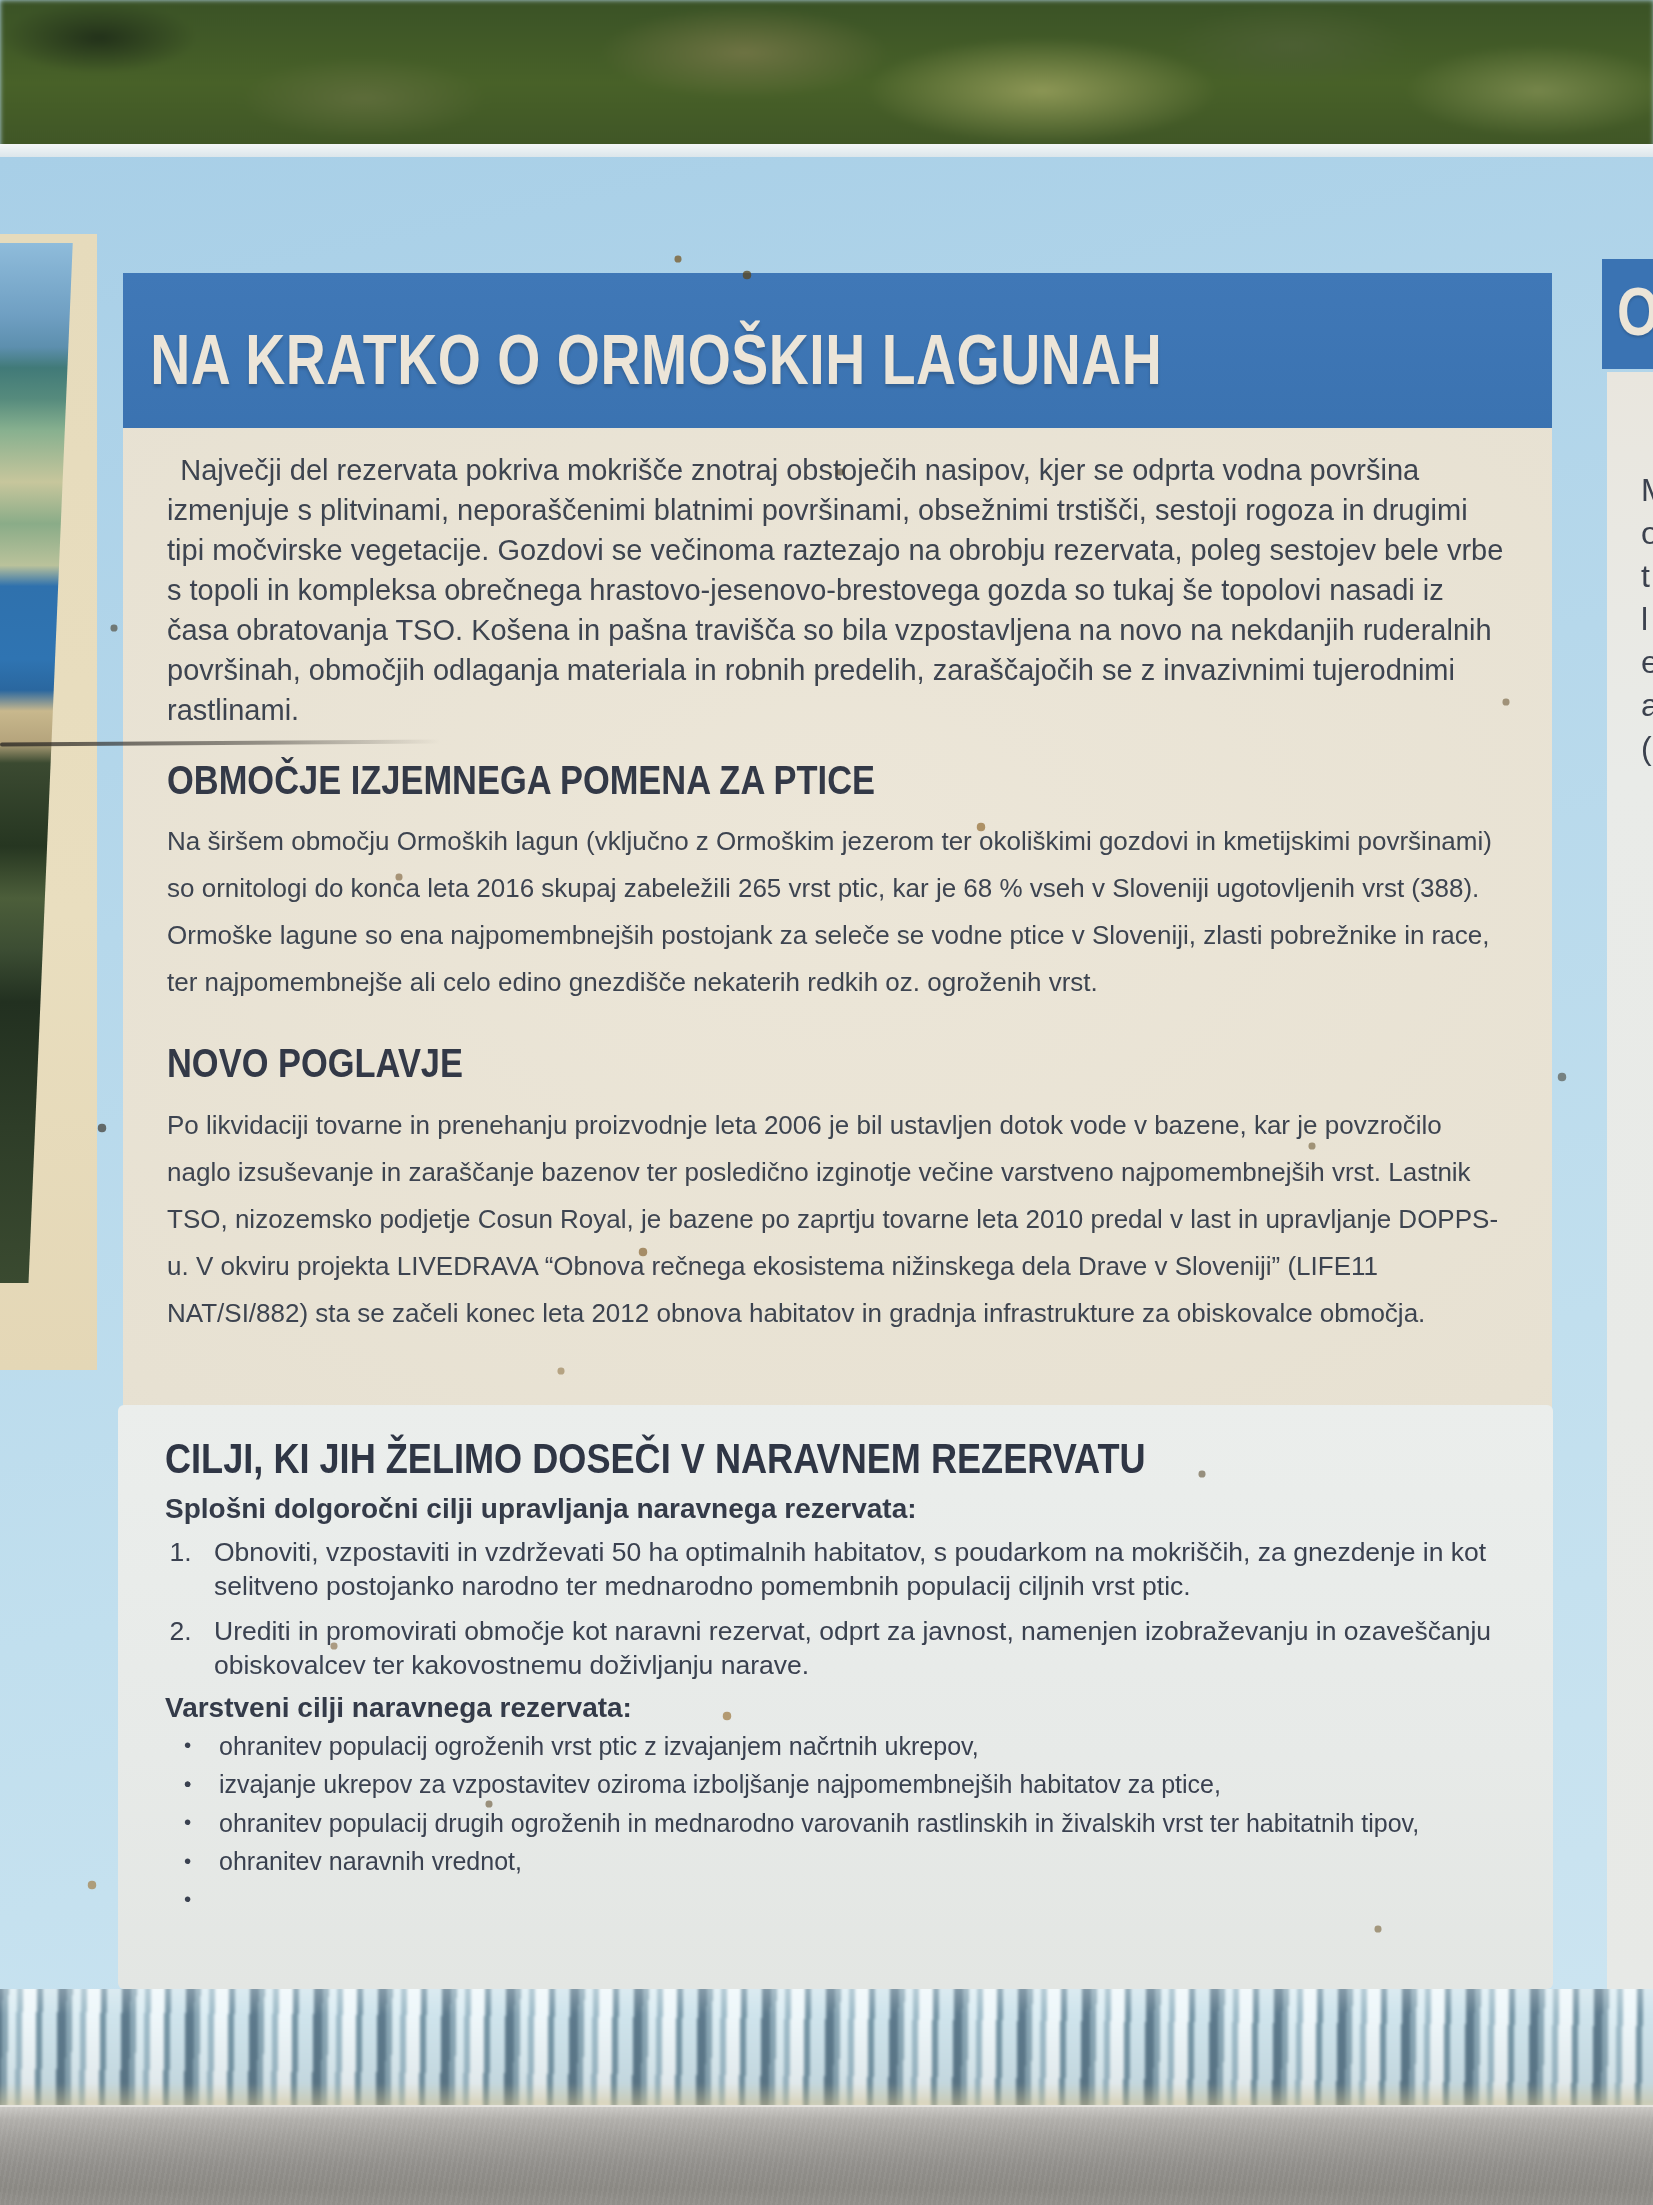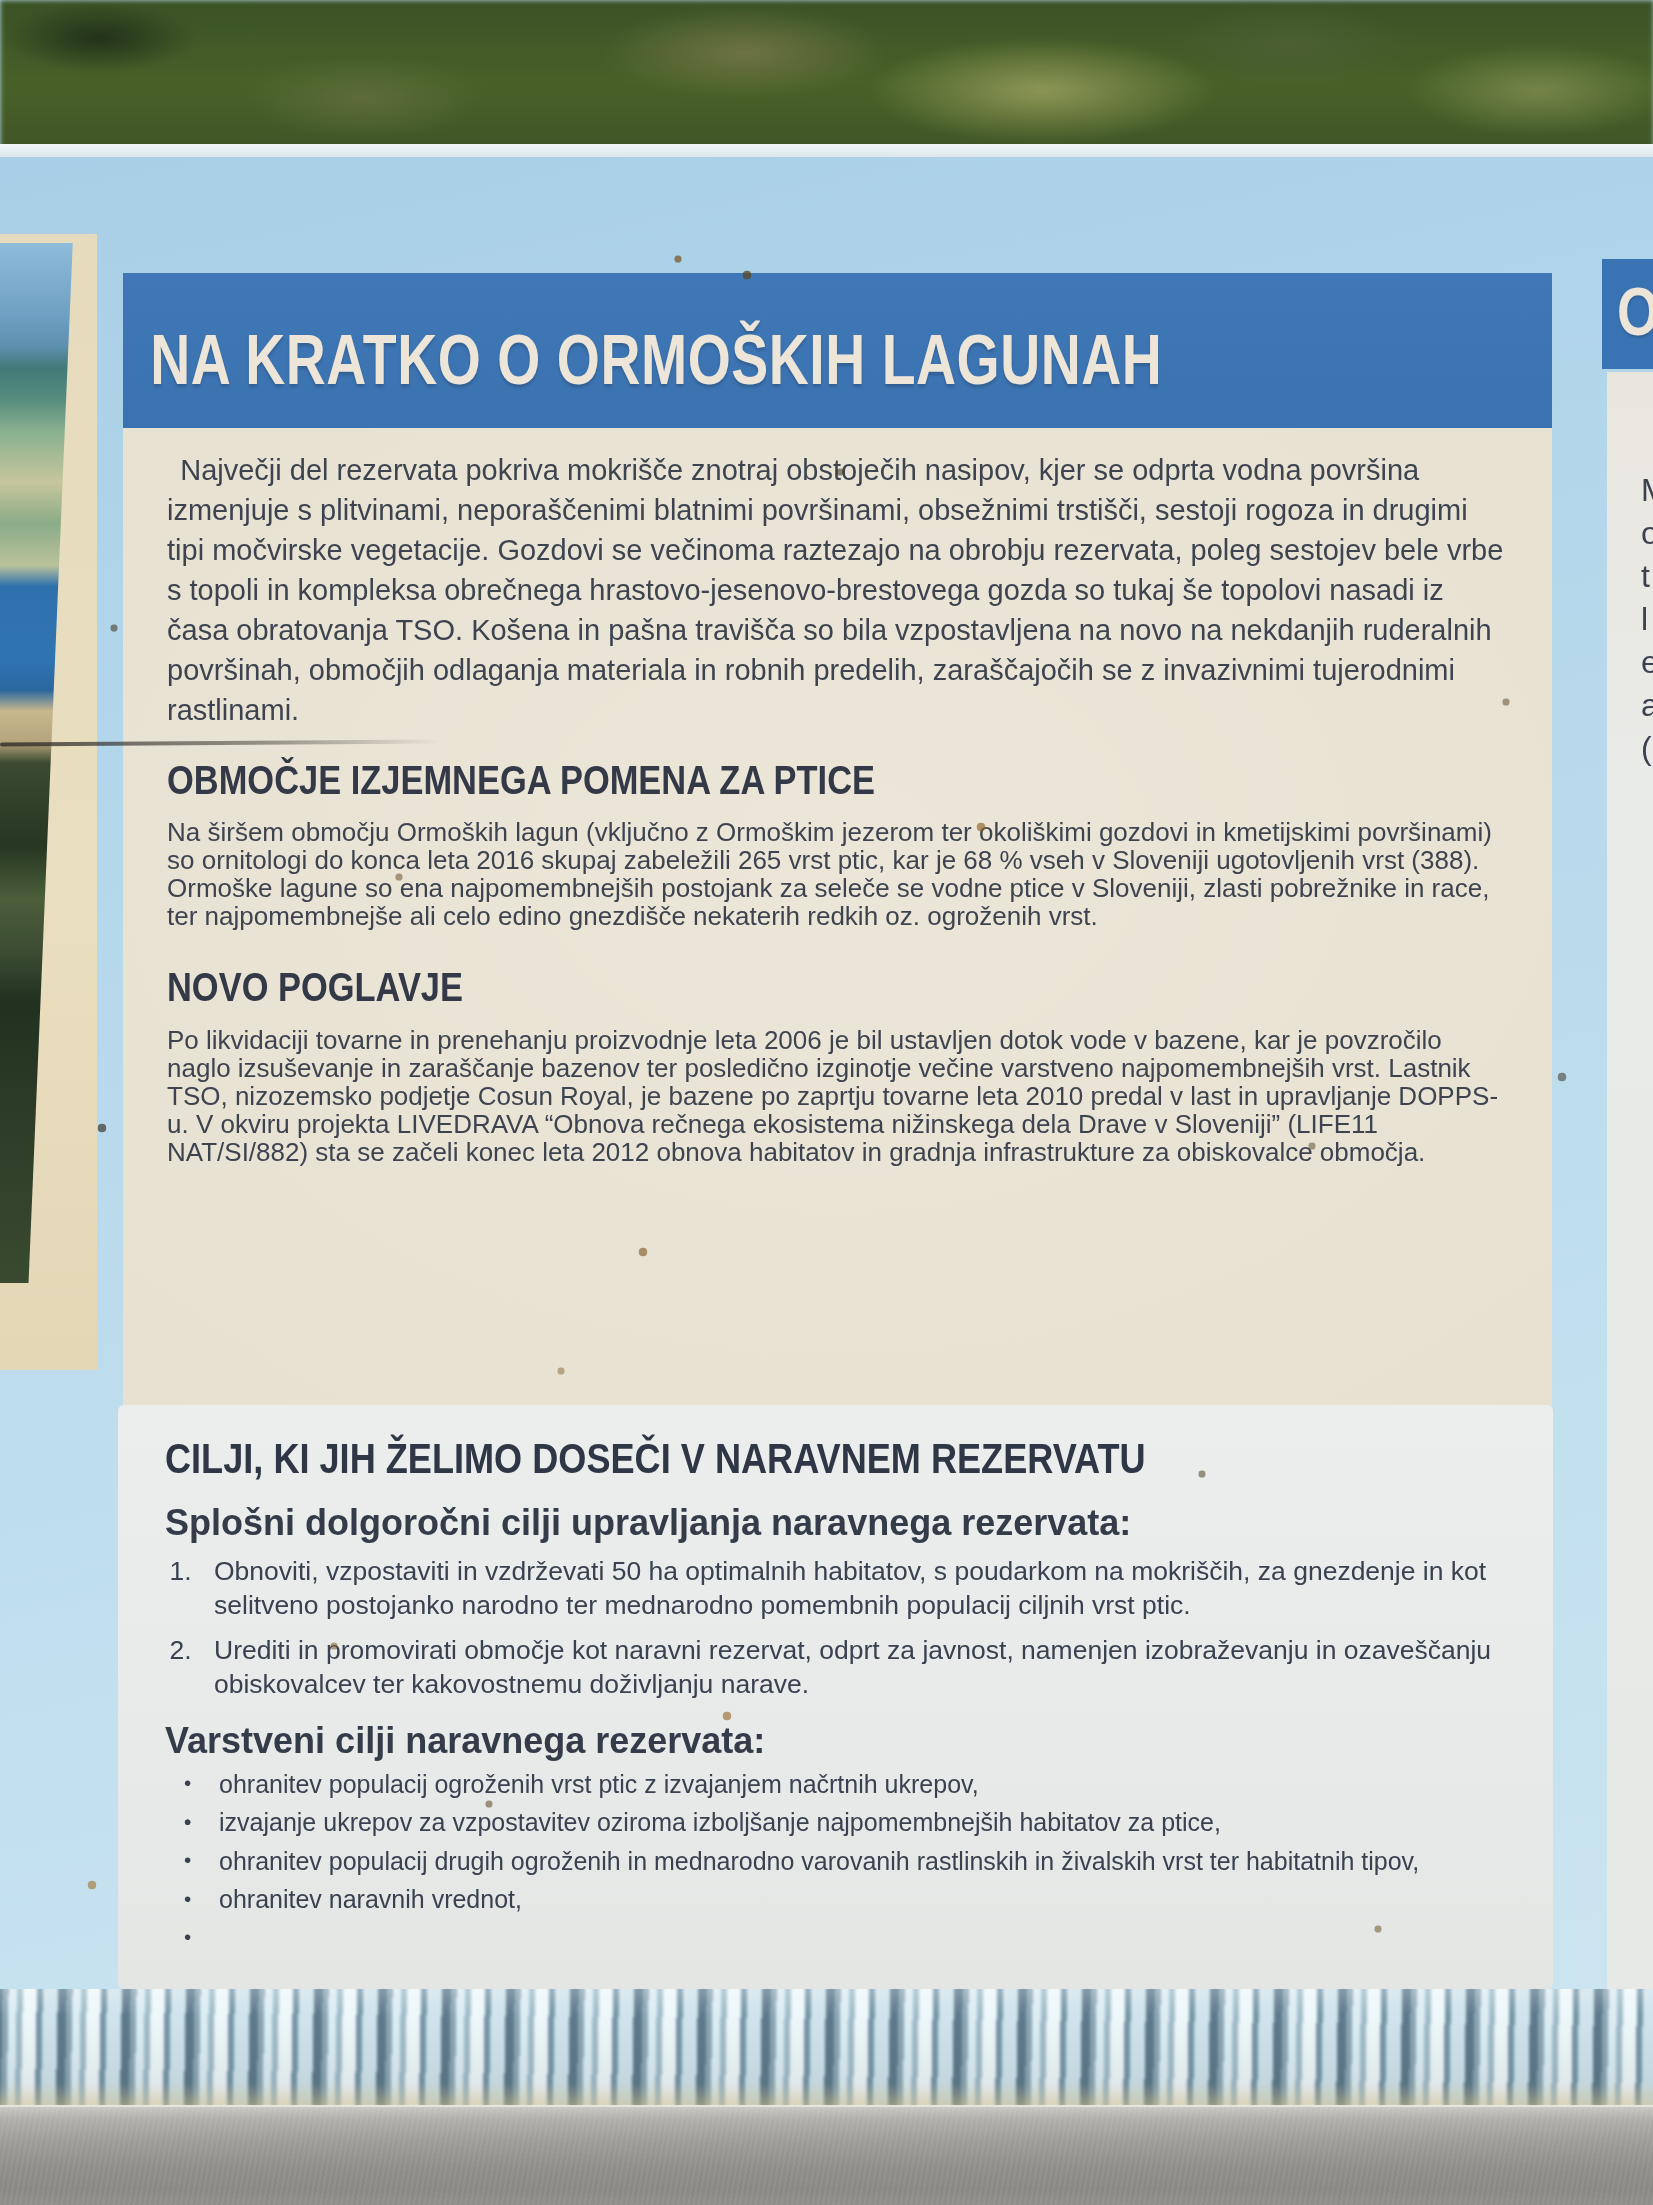--- a/index.html
+++ b/index.html
@@ -65,33 +65,33 @@
     background:radial-gradient(130% 110% at 50% 35%, #ece6d8 0%, #e7e1d2 55%, #e1dbca 100%);
     box-sizing:border-box;padding:22px 41px 19px 44px;
     overflow:hidden;color:#3d4450;
   }
   .body-lg{font-size:29px;line-height:40px;text-indent:13.2px;}
   .h2{
     margin-top:26.5px;font-size:41px;font-weight:bold;color:#333947;
     transform:scaleX(.84);transform-origin:0 50%;white-space:nowrap;
   }
   .h2.second{margin-top:34px;}
-  .body-sm{margin-top:14.7px;font-size:26px;line-height:28px;}
+  .body-sm{margin-top:14.7px;font-size:26px;line-height:47px;}
   
   #box2{
     position:absolute;left:118px;top:1405px;width:1435px;height:584px;
     background:linear-gradient(180deg,#ebeeec 0%,#e7eae8 60%,#e3e6e3 100%);
     box-sizing:border-box;padding:29px 44px 7.4px 47px;
     overflow:hidden;color:#3a4150;border-radius:6px;
   }
   #goals-title{
     font-size:43px;font-weight:bold;color:#2f3645;
     transform:scaleX(.84);transform-origin:0 50%;white-space:nowrap;
   }
-  .sub{margin-top:19px;font-size:36px;font-weight:bold;color:#343b49;}
+  .sub{margin-top:10px;font-size:28px;font-weight:bold;color:#343b49;}
   .num-item{position:relative;margin-top:10.3px;padding-left:49px;font-size:26.5px;line-height:34px;}
   .num-item .n{position:absolute;left:4.4px;top:0;}
   .bullet{position:relative;margin-top:7.4px;padding-left:54px;font-size:25px;line-height:31px;}
   .bullet .dot{position:absolute;left:19px;top:-1.5px;font-size:20.6px;color:#3a4150;}
   
   #adj-band{
     position:absolute;left:1602px;top:259px;width:51px;height:110px;
     background:#3a73b3;overflow:hidden;
   }
   #adj-band .t{

